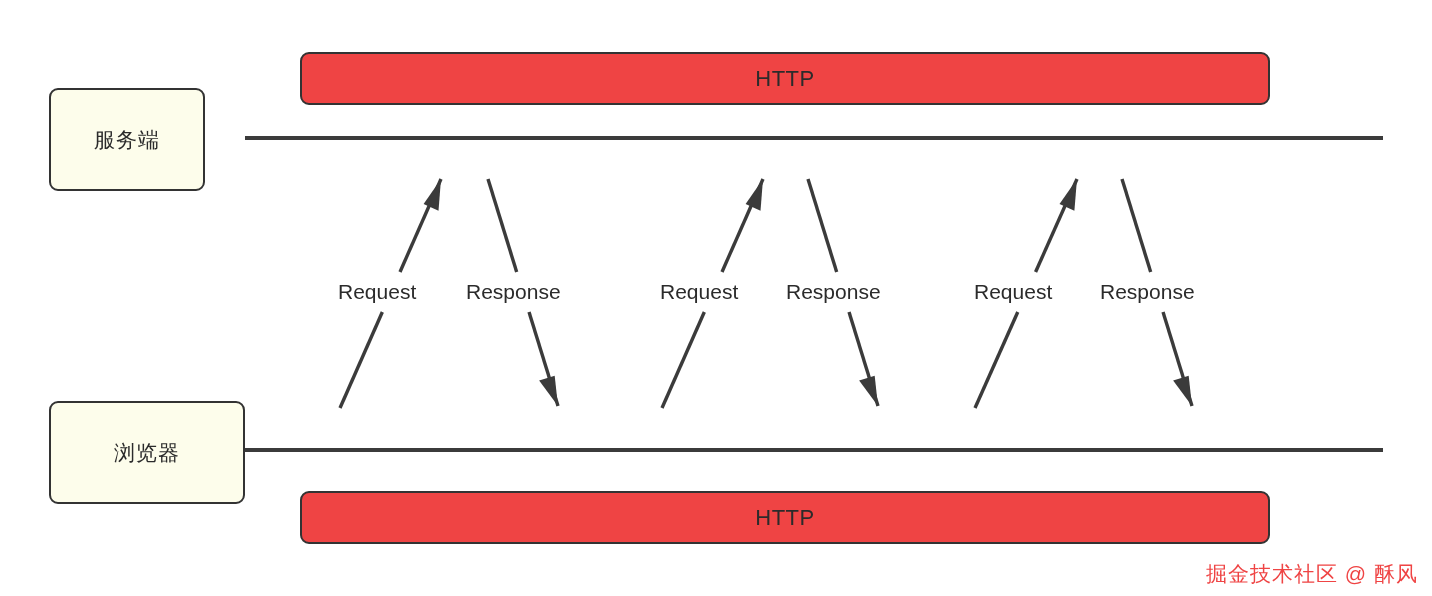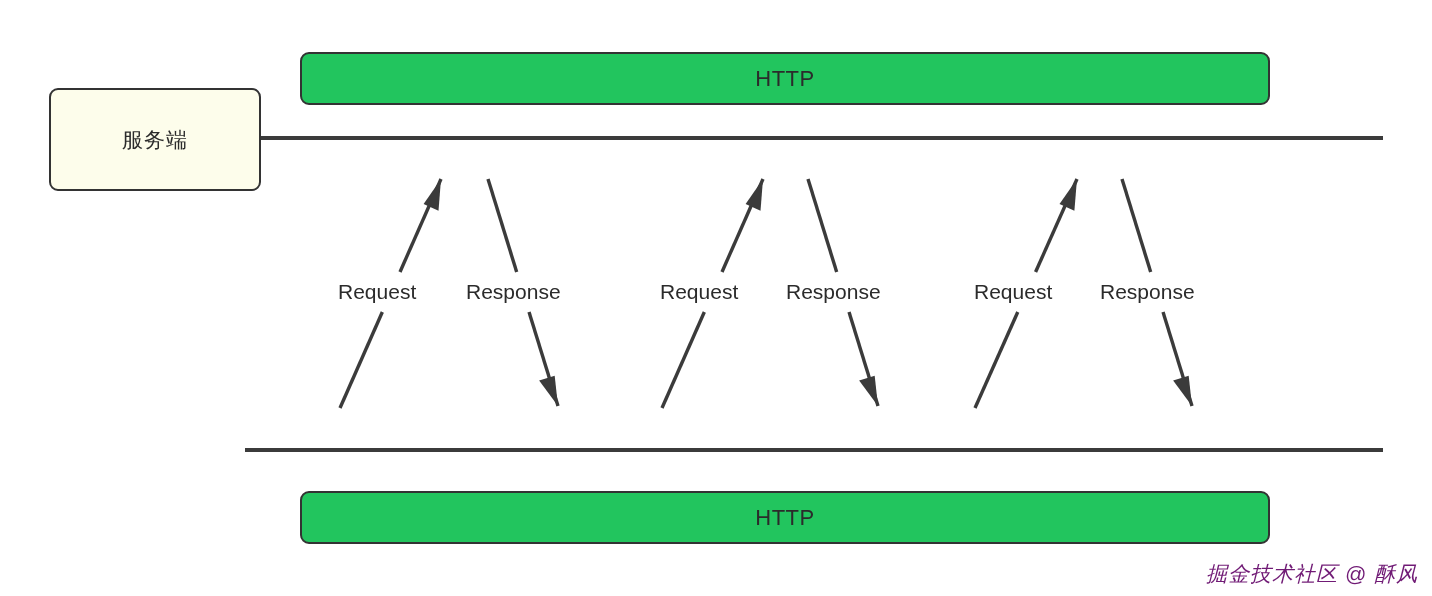--- a/index.html
+++ b/index.html
@@ -29,21 +29,21 @@
     color: #2b2b2b;
   }
   .node-label {
     font-size: 21px;
     letter-spacing: 1px;
     font-family: "Liberation Sans", "DejaVu Sans", sans-serif;
   }
   .proto-bar {
     position: absolute;
     box-sizing: border-box;
-    background: #22c55e;
+    background: #ef4444;
     border: 2.5px solid #333333;
     border-radius: 9px;
     display: flex;
     align-items: center;
     justify-content: center;
   }
   .proto-label {
     font-size: 22px;
     color: #2b2b2b;
     letter-spacing: 0.5px;
@@ -67,24 +67,23 @@
     top: 0;
     width: 1432px;
     height: 596px;
     pointer-events: none;
   }
   .watermark {
     position: absolute;
     right: 14px;
     bottom: 8px;
     font-size: 21px;
-    color: #701a75;
+    color: #ef4444;
     white-space: nowrap;
     letter-spacing: 1px;
-    font-style: italic;
   }
 </style>
 </head>
 <body>
 
 <div id="canvas">
 
   <div class="proto-bar" id="bar-0" style="left: 300px; top: 52px; width: 970px; height: 53px;">
     <span class="proto-label">HTTP</span>
   </div>
@@ -122,24 +121,27 @@
         <line x1="1017.759825327511" y1="312" x2="975" y2="408" stroke="#3B3B3B" stroke-width="3.4" stroke-linecap="butt"></line>
         <polygon points="1077.00,179.00 1074.39,210.68 1059.52,204.05" fill="#3B3B3B"></polygon>
       </g>
       <g>
         <line x1="1122" y1="179" x2="1150.6784140969164" y2="272" stroke="#3B3B3B" stroke-width="3.4" stroke-linecap="butt"></line>
         <line x1="1163.0132158590309" y1="312" x2="1192" y2="406" stroke="#3B3B3B" stroke-width="3.4" stroke-linecap="butt"></line>
         <polygon points="1192.00,406.00 1173.13,380.43 1188.68,375.63" fill="#3B3B3B"></polygon>
       </g>
     </svg>
 
-  <div class="node-box" id="node-0" style="left: 49px; top: 88px; width: 212px; height: 103px;">
+  <div class="node-box" id="node-0" style="left: 49px; top: 88px; width: 156px; height: 103px;">
     <span class="node-label">服务端</span>
   </div>
 
+  <div class="node-box" id="node-1" style="left: 49px; top: 401px; width: 196px; height: 103px;">
+    <span class="node-label">浏览器</span>
+  </div>
 
   <div class="flow-label" id="lbl-req-0" style="left: 338px; top: 280px; color: rgb(43, 43, 43);">Request</div>
   <div class="flow-label" id="lbl-res-0" style="left: 466px; top: 280px; color: rgb(43, 43, 43);">Response</div>
   <div class="flow-label" id="lbl-req-1" style="left: 660px; top: 280px; color: rgb(43, 43, 43);">Request</div>
   <div class="flow-label" id="lbl-res-1" style="left: 786px; top: 280px; color: rgb(43, 43, 43);">Response</div>
   <div class="flow-label" id="lbl-req-2" style="left: 974px; top: 280px; color: rgb(43, 43, 43);">Request</div>
   <div class="flow-label" id="lbl-res-2" style="left: 1100px; top: 280px; color: rgb(43, 43, 43);">Response</div>
 
   <div class="watermark">掘金技术社区 @ 酥风</div>
 

